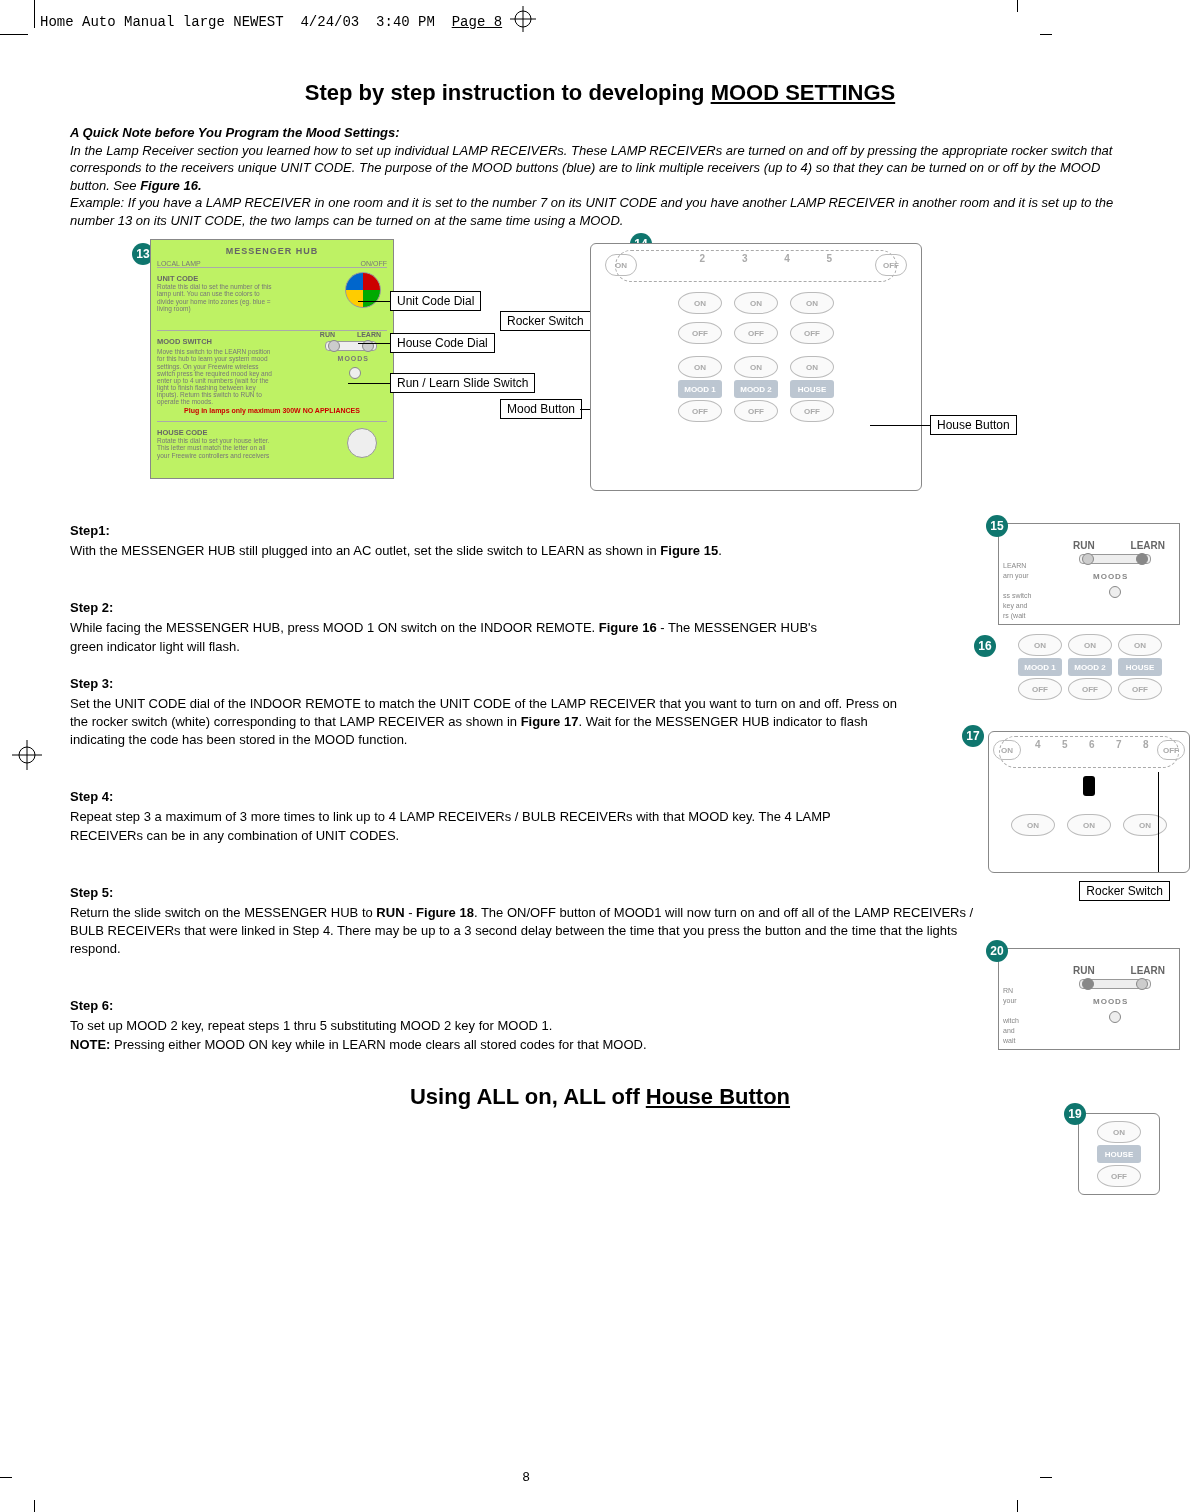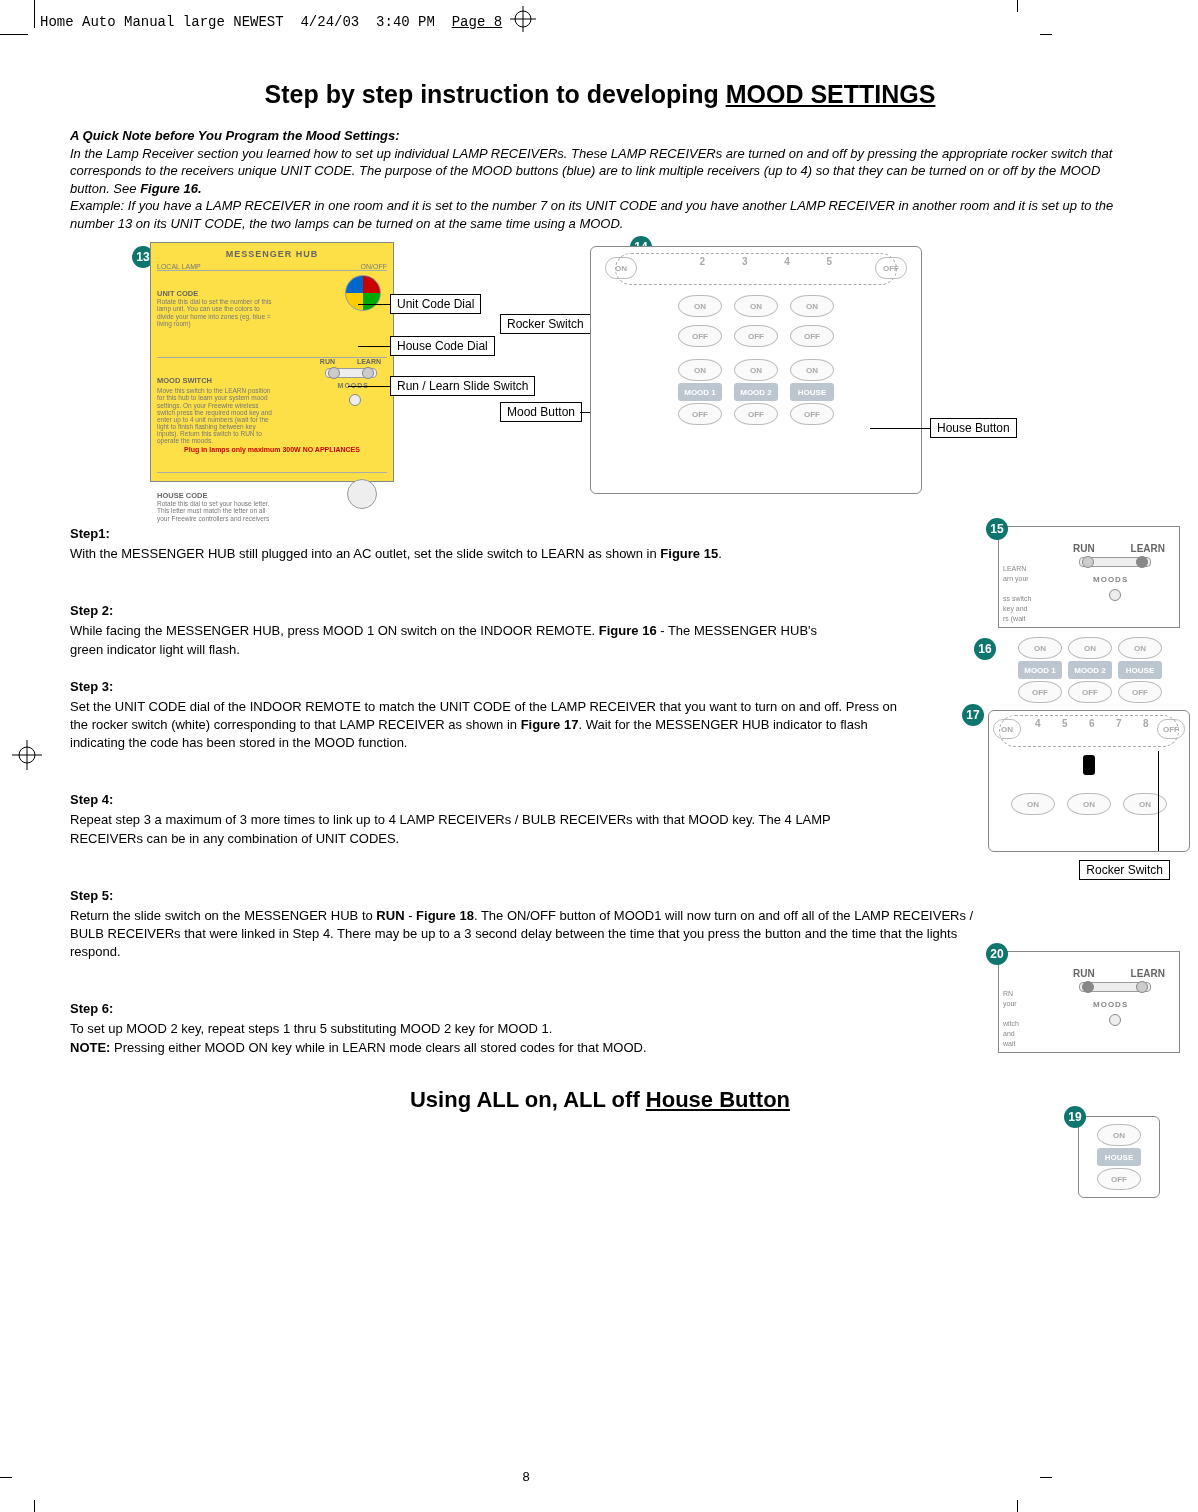--- a/index.html
+++ b/index.html
@@ -5,35 +5,35 @@
   body { font-family: Arial, Helvetica, sans-serif; font-size: 13px; color: #000; margin: 0; padding: 0; }
   .page { width: 1052px; height: 1512px; position: relative; background:#fff; }
   .crop-header { position:absolute; top:14px; left:40px; font-family: "Courier New", monospace; font-size:14px; }
   .crop-header .underline { text-decoration: underline; }
   .crop-draw { position:absolute; top:6px; left:510px; width:26px; height:26px; }
   .crop-draw svg { width:100%; height:100%; }
   .crop-line-v { position:absolute; width:1px; background:#000; }
   .crop-line-h { position:absolute; height:1px; background:#000; }
 
   .content { position:absolute; top:80px; left:70px; width:1060px; }
-  h1.title { text-align:center; font-size:25px; font-weight:bold; margin:0 0 18px 0; }
+  h1.title { text-align:center; font-size:22px; font-weight:bold; margin:0 0 18px 0; }
   h1.title .u { text-decoration: underline; }
   h1.title2 { text-align:center; font-size:22px; font-weight:bold; margin:30px 0 8px 0; }
   h1.title2 .u { text-decoration: underline; }
 
   .intro { font-style: italic; font-size:13px; line-height:1.35; margin-bottom:10px; }
   .intro .b { font-weight:bold; }
 
   .diagram-area { position:relative; width:1060px; height:260px; margin-top:4px; }
 
   .box-label { position:absolute; border:1px solid #000; background:#fff; padding:2px 6px; font-size:12px; }
 
-  .hub-box { position:absolute; left:80px; top:0; width:230px; height:230px; border:1px solid #888; background:#fde047; padding:4px 6px; font-size:7px; }
+  .hub-box { position:absolute; left:80px; top:0; width:230px; height:230px; border:1px solid #888; background:#bef264; padding:4px 6px; font-size:7px; }
   .hub-title { text-align:center; font-size:9px; font-weight:bold; letter-spacing:1px; margin:2px 0 4px 0; color:#666;}
-  .hub-sec { border-top:1px solid #aaa; padding:18px 0; }
+  .hub-sec { border-top:1px solid #aaa; padding:6px 0; }
   .hub-sec-title { font-size:7.5px; font-weight:bold; color:#666; }
   .hub-sec-body { font-size:6.5px; color:#777; line-height:1.1; }
   .hub-warn { color:#c00; font-size:7px; text-align:center; font-weight:bold; line-height:1.1; }
   .dial { position:absolute; width:28px; height:28px; border-radius:50%; background:#eee; border:1px solid #999; }
   .dial-big { width:34px; height:34px; }
   .dial-colors { background: conic-gradient(#c00 0 25%, #0a0 0 50%, #fc0 0 75%, #06c 0 100%); }
   .slide { position:absolute; width:50px; height:8px; background:#eee; border:1px solid #999; border-radius:4px; }
   .slide-knob { position:absolute; width:10px; height:10px; background:#ccc; border:1px solid #888; border-radius:50%; top:-2px; }
   .run-learn { position:absolute; font-size:7px; font-weight:bold; color:#666; }
 
@@ -281,21 +281,21 @@
         </div>
       </div>
 
       <div class="step-block" style="margin-top:20px;">
         <div class="step-title">Step 3:</div>
         <div class="step-body" style="width:840px;">
           <span>Set the UNIT CODE dial of the INDOOR REMOTE to match the UNIT CODE of the LAMP RECEIVER that you want to turn on and off. Press on the rocker switch (white) corresponding to that LAMP RECEIVER as shown in </span><span class="b">Figure 17</span><span>. Wait for the MESSENGER HUB indicator to flash indicating the code has been stored in the MOOD function.</span>
         </div>
       </div>
 
-      <div class="right-fig" style="right:-60px; top:184px;padding-left:12px;">
+      <div class="right-fig" style="right:-60px; top:208px;padding-left:12px;">
         <div class="fig-num" style="left:-14px; top:-6px; z-index:2;">17</div>
         <div class="remote-17" style="width:200px;">
           <div class="dial-strip">
             <div class="arc"></div>
             <div style="position:absolute; left:-6px; top:4px; width:26px; height:18px; border:1px solid #bbb; border-radius:10px; font-size:8px; font-weight:bold; color:#aaa; display:flex;align-items:center;justify-content:center;">ON</div>
             <div style="position:absolute; right:-6px; top:4px; width:26px; height:18px; border:1px solid #bbb; border-radius:10px; font-size:8px; font-weight:bold; color:#aaa; display:flex;align-items:center;justify-content:center;">OFF</div>
             <span class="num" style="left:20%;">4</span>
             <span class="num" style="left:35%;">5</span>
             <span class="num" style="left:50%;">6</span>
             <span class="num" style="left:65%;">7</span>

